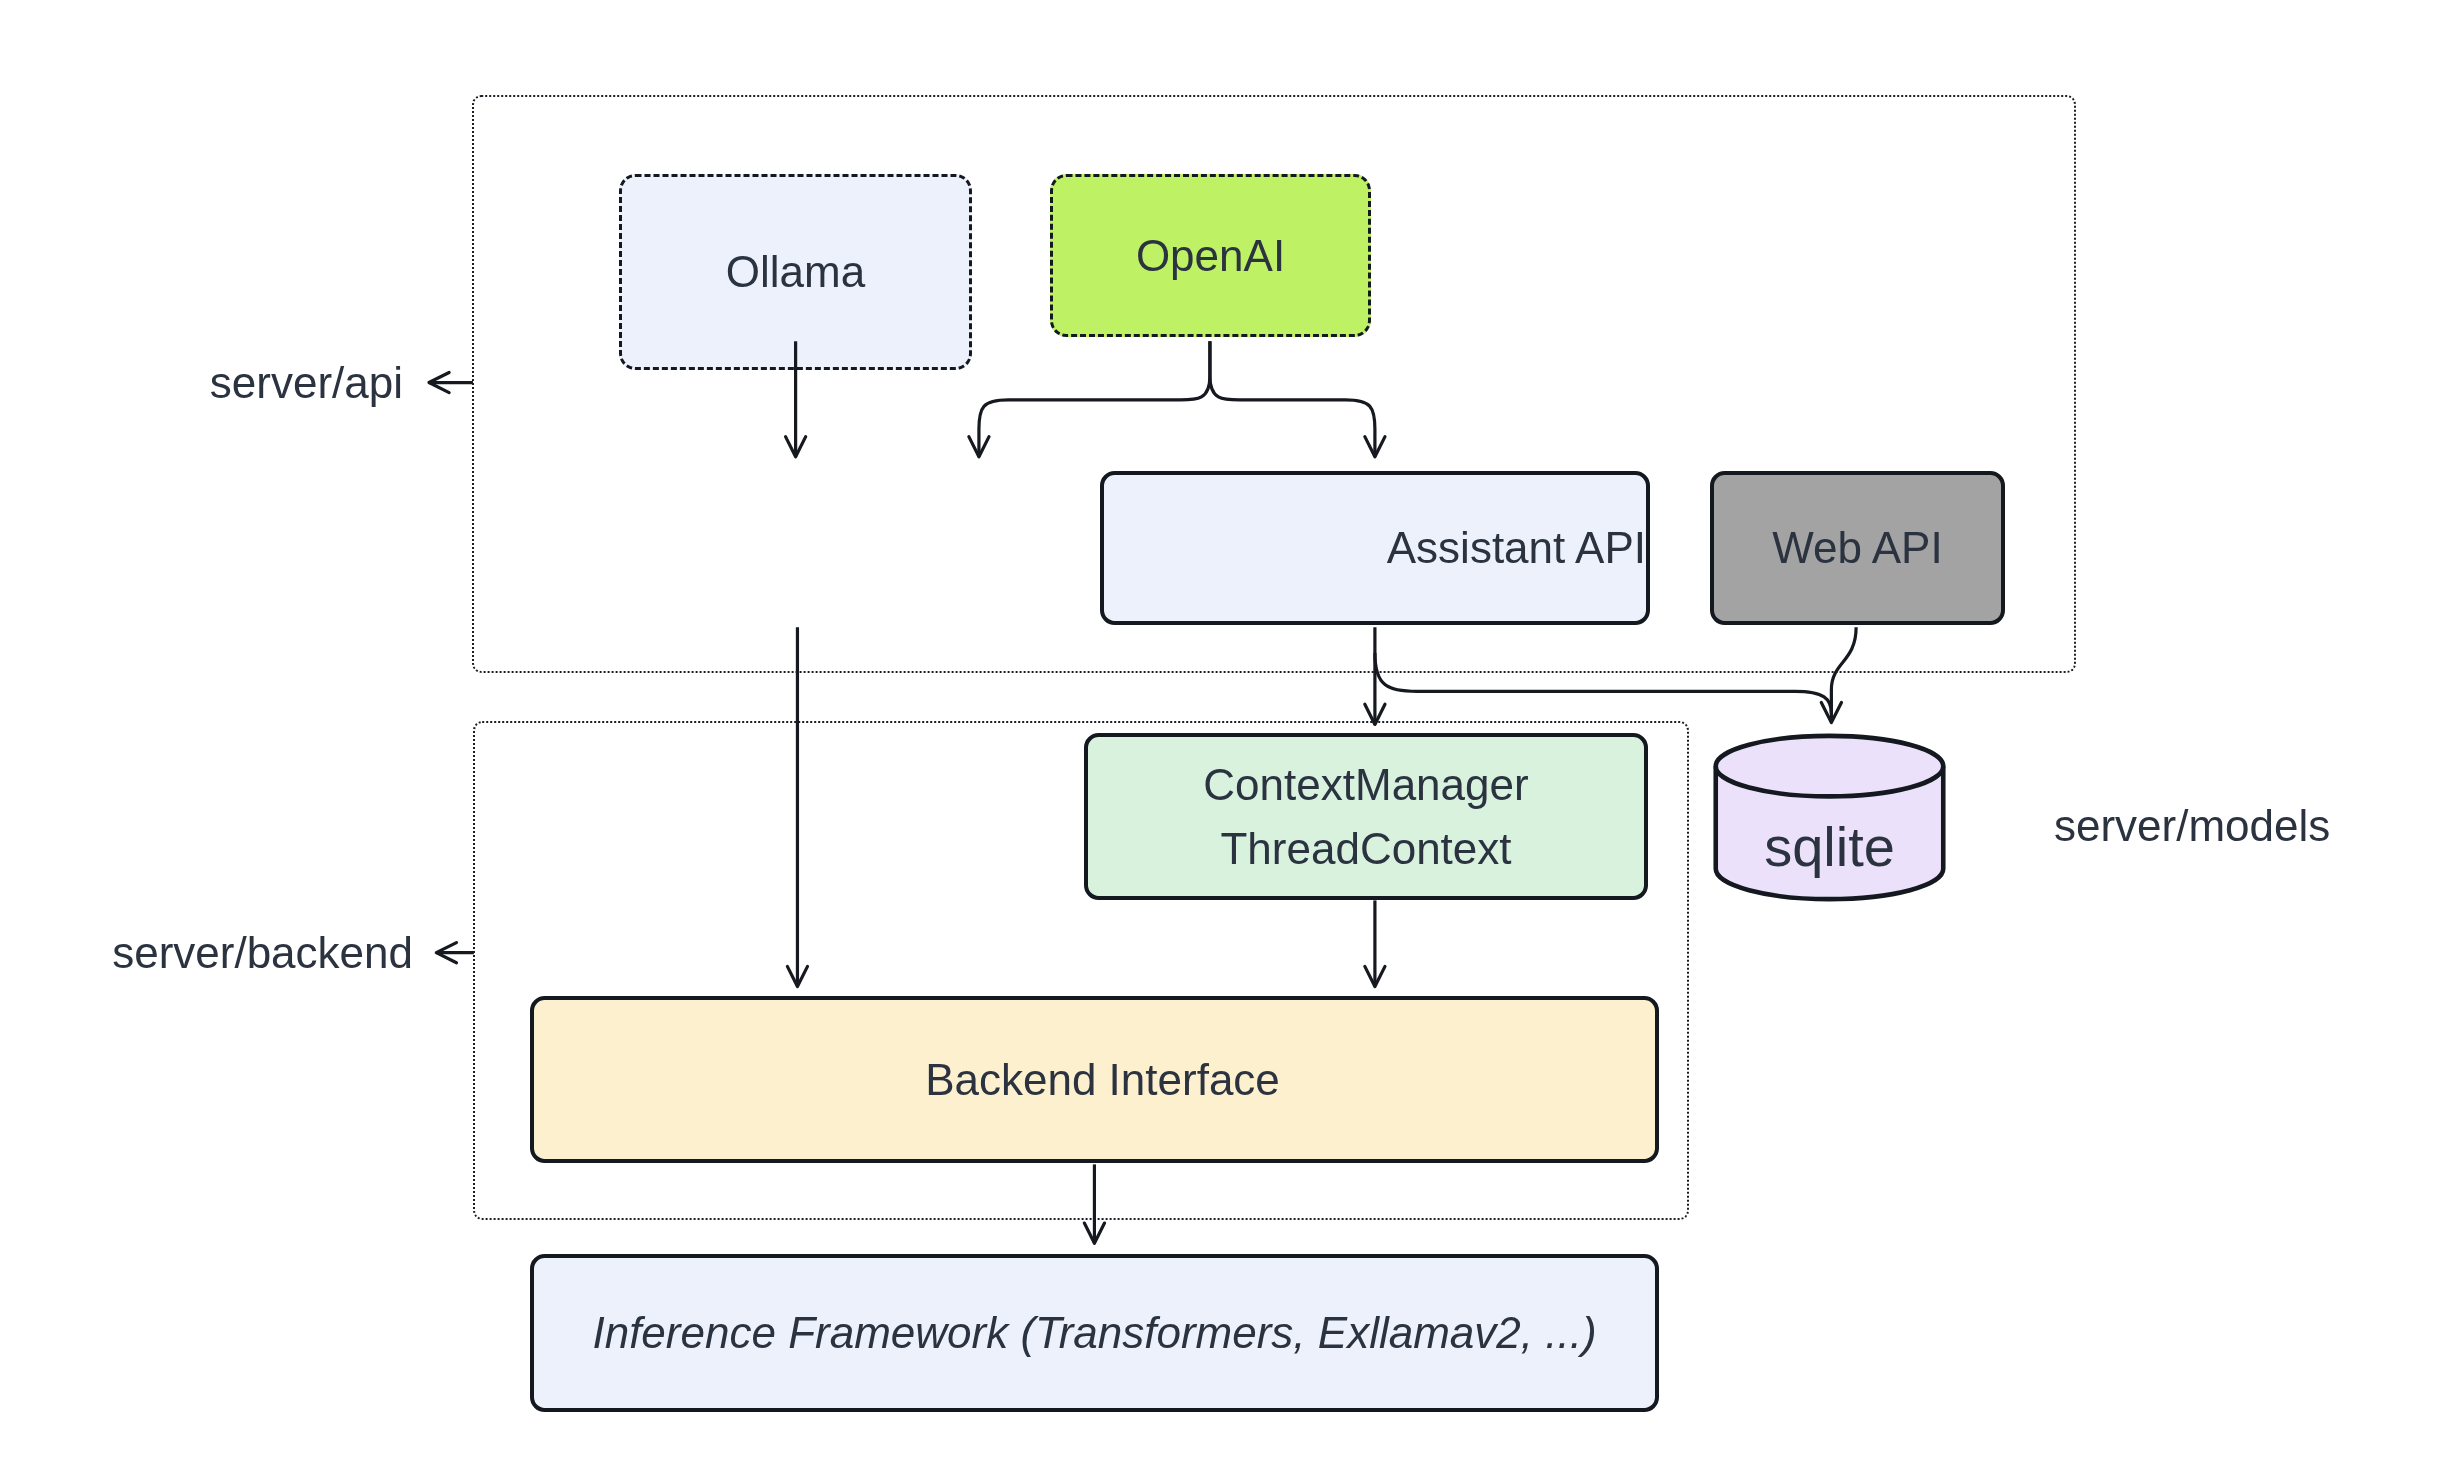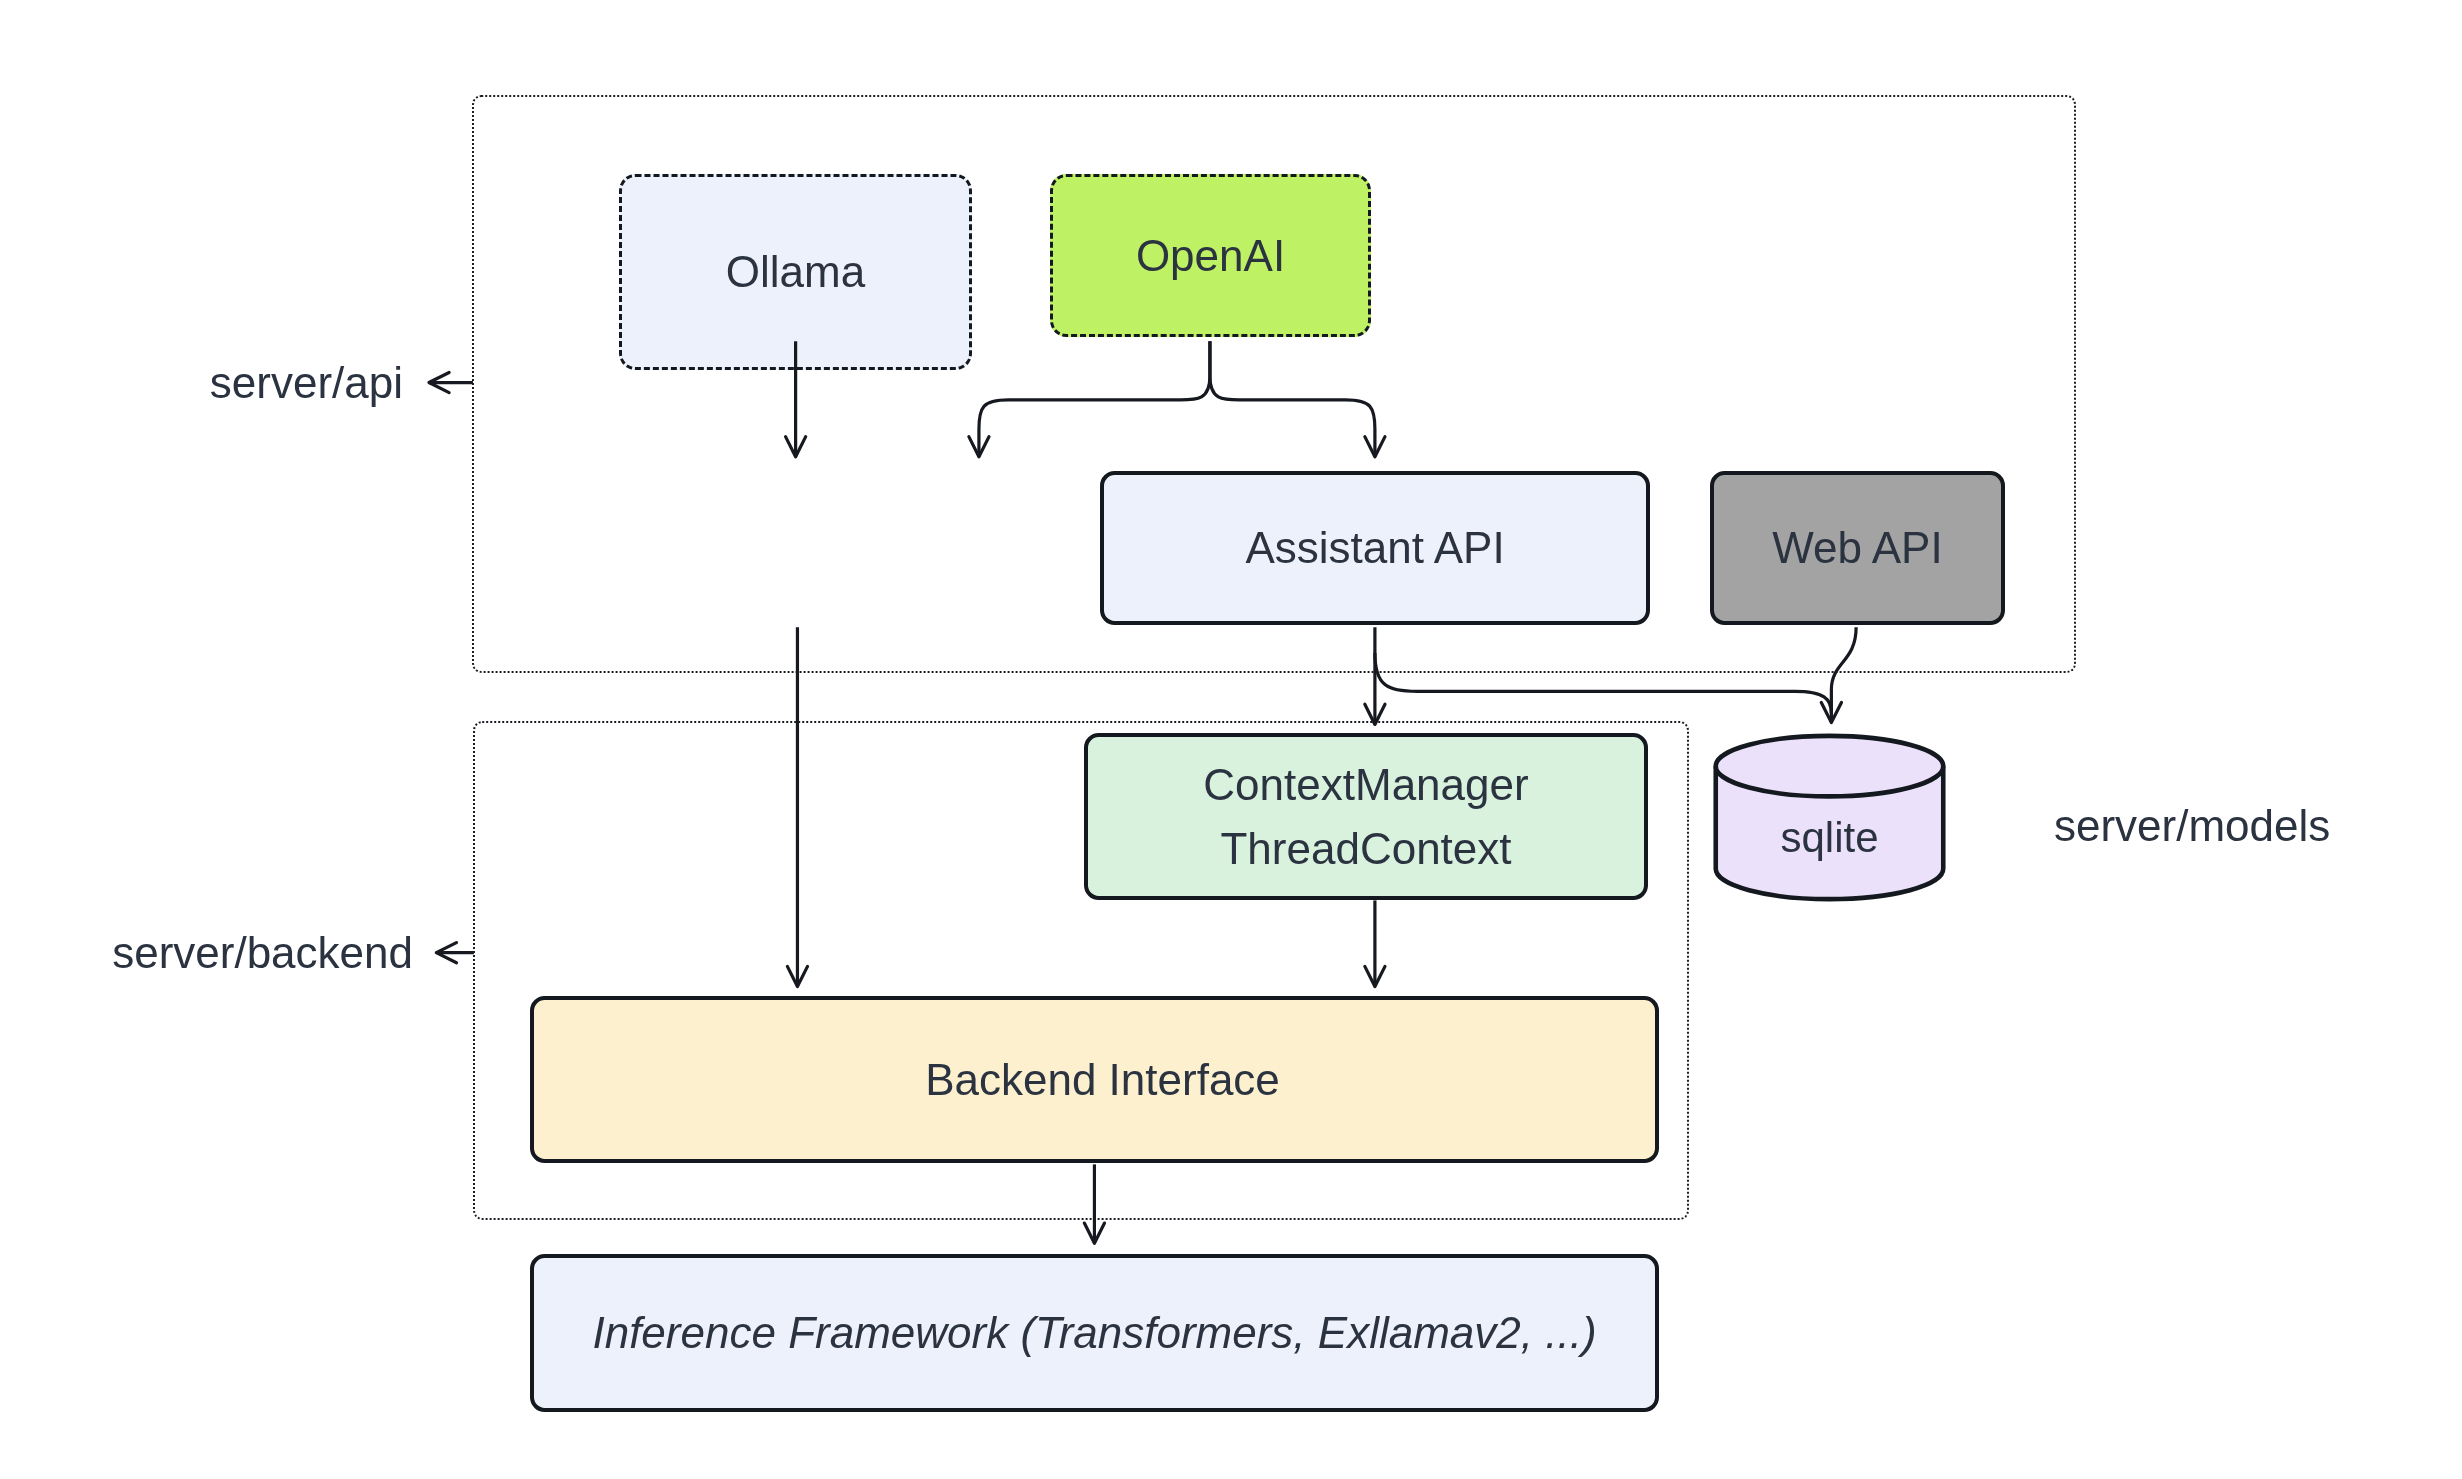--- a/index.html
+++ b/index.html
@@ -58,21 +58,21 @@
   .cyl-wrap{
     position:absolute;
     z-index:1;
   }
   .cyl-wrap svg{position:absolute;left:0;top:0;}
   .cyl-label{
     position:absolute;
     left:0;right:0;
     top:81px;
     text-align:center;
-    font-size:42px;
+    font-size:56px;
     color:#2b3340;
   }
 </style>
 </head>
 <body>
 
 <div id="canvas">
 
   <div class="container-box" style="left:472px;top:95px;width:1600px;height:574px;"></div>
   <div class="container-box" style="left:473px;top:721px;width:1212px;height:495px;"></div>
@@ -98,21 +98,21 @@
 
   <div class="node dashed" style="left: 619px; top: 174px; width: 353px; height: 196px; background-color: rgb(237, 241, 251);">
     <span>Ollama</span>
   </div>
 
   <div class="node dashed" style="left: 1050px; top: 174px; width: 321px; height: 163px; background-color: #bef264;">
     <span>OpenAI</span>
   </div>
 
 
-  <div class="node" style="left: 1100px; top: 471px; width: 550px; height: 154px; background-color: rgb(237, 241, 251);">
+  <div class="node" style="left: 1100px; top: 471px; width: 550px; height: 154px; background-color: rgb(237, 241, 251); justify-content: flex-end;">
     <span>Assistant API</span>
   </div>
 
   <div class="node" style="left: 1710px; top: 471px; width: 295px; height: 154px; background-color: #a3a3a3;">
     <span>Web API</span>
   </div>
 
   <div class="node" style="left: 1084px; top: 733px; width: 564px; height: 167px; flex-direction: column; background-color: rgb(217, 242, 222);">
     <span>ContextManager</span>
     <span>ThreadContext</span>

